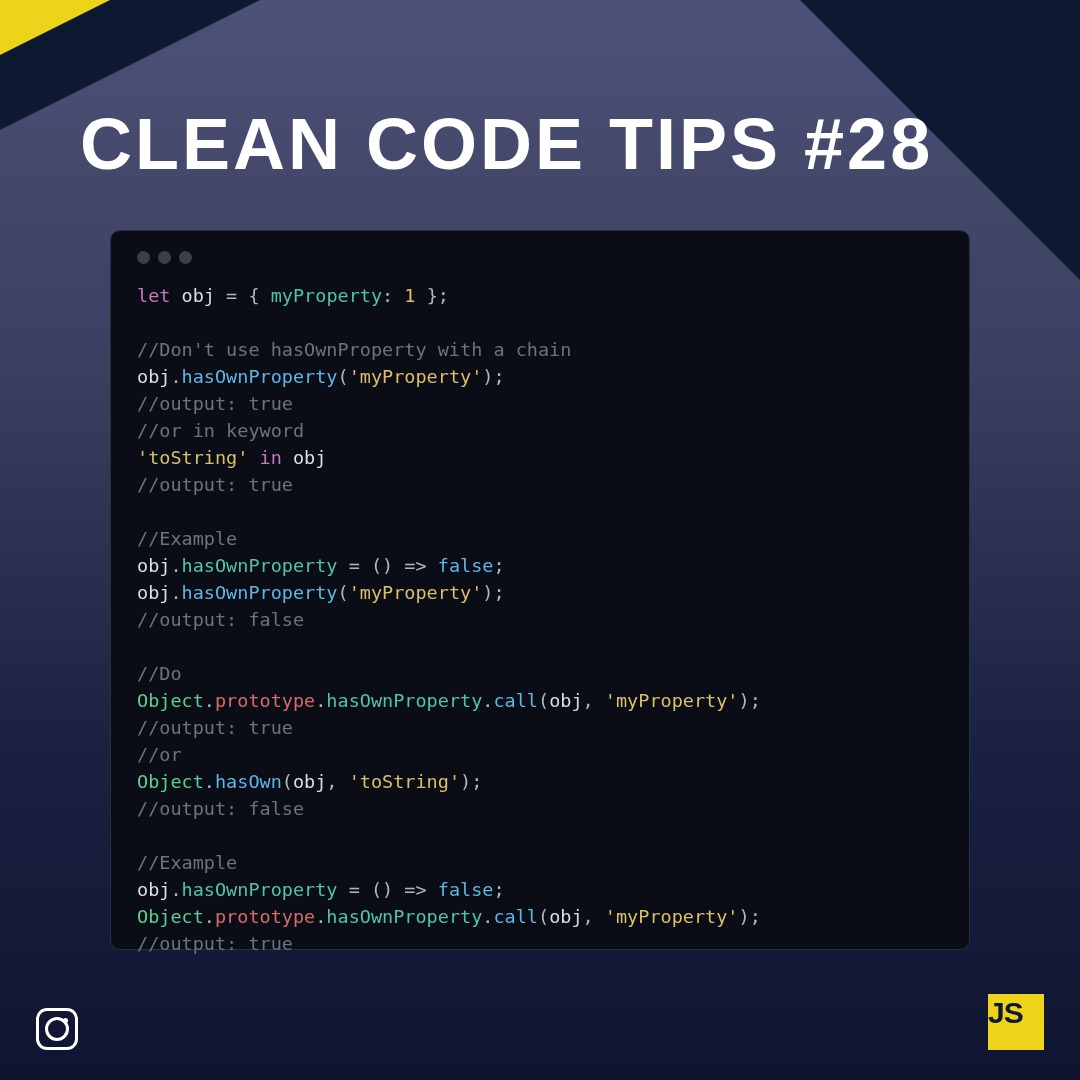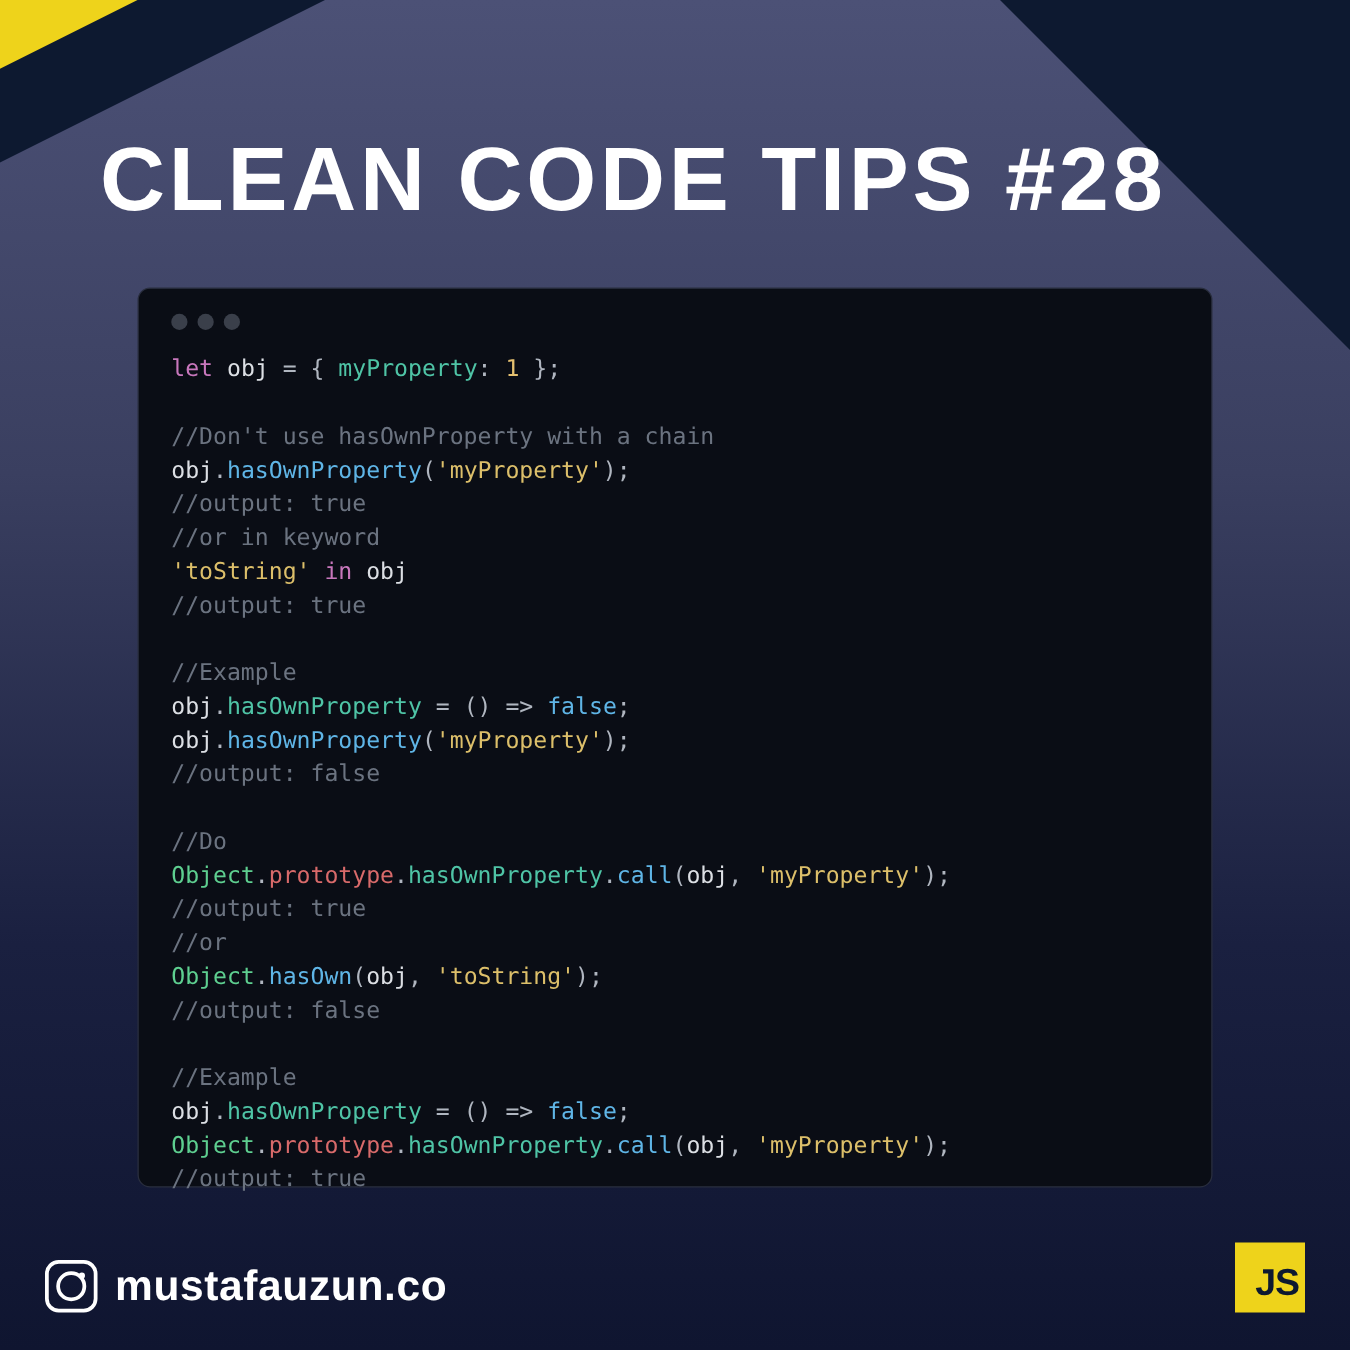--- a/index.html
+++ b/index.html
@@ -121,22 +121,22 @@
     font-family: "Arial Black", Arial, sans-serif;
   }
   .js-badge {
     position: absolute;
     bottom: 30px;
     right: 36px;
     width: 56px; height: 56px;
     background: #eed31b;
     display: flex;
     align-items: flex-end;
-    justify-content: flex-end;
-    padding: 0 5px 6px 0;
+    justify-content: flex-start;
+    padding: 0 5px 20px 0;
   }
   .js-badge span {
     font-family: Arial, sans-serif;
     font-weight: 900;
     font-size: 30px;
     color: #0d1930;
     letter-spacing: -1px;
   }
 </style>
 </head>
@@ -177,18 +177,17 @@
 <span class="tk-comment">//output: false</span>
 
 <span class="tk-comment">//Example</span>
 <span class="tk-var">obj</span><span class="tk-punct">.</span><span class="tk-prop">hasOwnProperty</span><span class="tk-punct"> = () =&gt; </span><span class="tk-false">false</span><span class="tk-punct">;</span>
 <span class="tk-class">Object</span><span class="tk-punct">.</span><span class="tk-proto">prototype</span><span class="tk-punct">.</span><span class="tk-prop">hasOwnProperty</span><span class="tk-punct">.</span><span class="tk-method">call</span><span class="tk-punct">(</span><span class="tk-var">obj</span><span class="tk-punct">, </span><span class="tk-str">'myProperty'</span><span class="tk-punct">);</span>
 <span class="tk-comment">//output: true</span></div>
 </div>
 
 <div class="footer">
   <div class="ig-icon"></div>
-  <div class="handle">mustafauzun.co</div>
 </div>
 
 <div class="js-badge">
   <span>JS</span>
 </div>
 
 </body></html>

